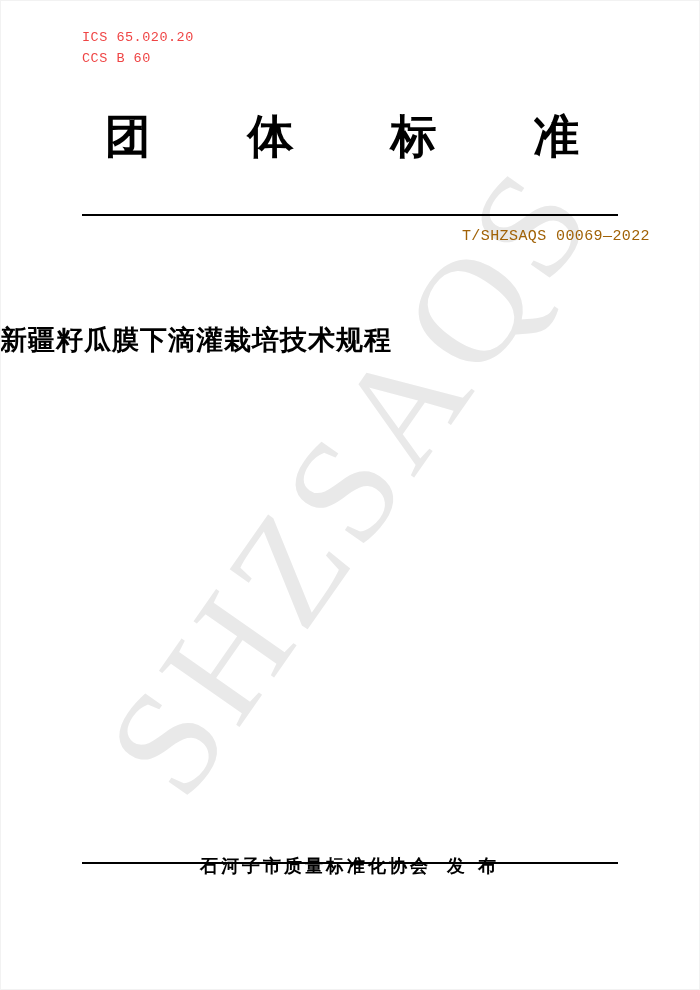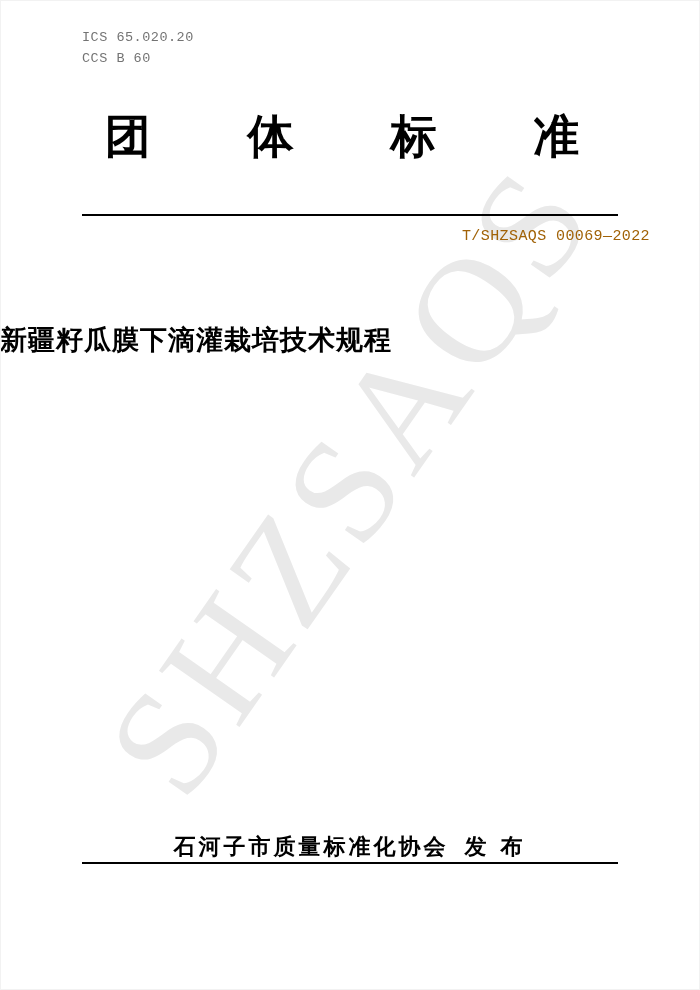--- a/index.html
+++ b/index.html
@@ -51,21 +51,21 @@
 
   
   .ics-block {
     position: absolute;
     left: 82px;
     top: 28px;
     font-family: "Liberation Mono", monospace;
     font-size: 13.5px;
     line-height: 1.55;
     letter-spacing: 0.5px;
-    color: #737373;
+    color: #ef4444;
   }
 
   
   .std-title {
     position: absolute;
     left: 0;
     top: 106px;
     width: 684px;
     text-align: center;
     font-family: "Liberation Sans", sans-serif;
@@ -130,28 +130,28 @@
     left: 82px;
     top: 862px;
     width: 536px;
     height: 2px;
     background: #000;
   }
 
   .issuer-row {
     position: absolute;
     left: 82px;
-    top: 832px;
+    top: 854px;
     width: 536px;
     display: flex;
     justify-content: center;
     align-items: flex-end;
     font-family: "Liberation Sans", sans-serif;
     font-weight: bold;
-    font-size: 22px;
+    font-size: 18px;
   }
   .issuer-name {
     letter-spacing: 3px;
   }
   .issuer-verb {
     margin-left: 16px;
     letter-spacing: 4px;
   }
 
   .page-edge {

